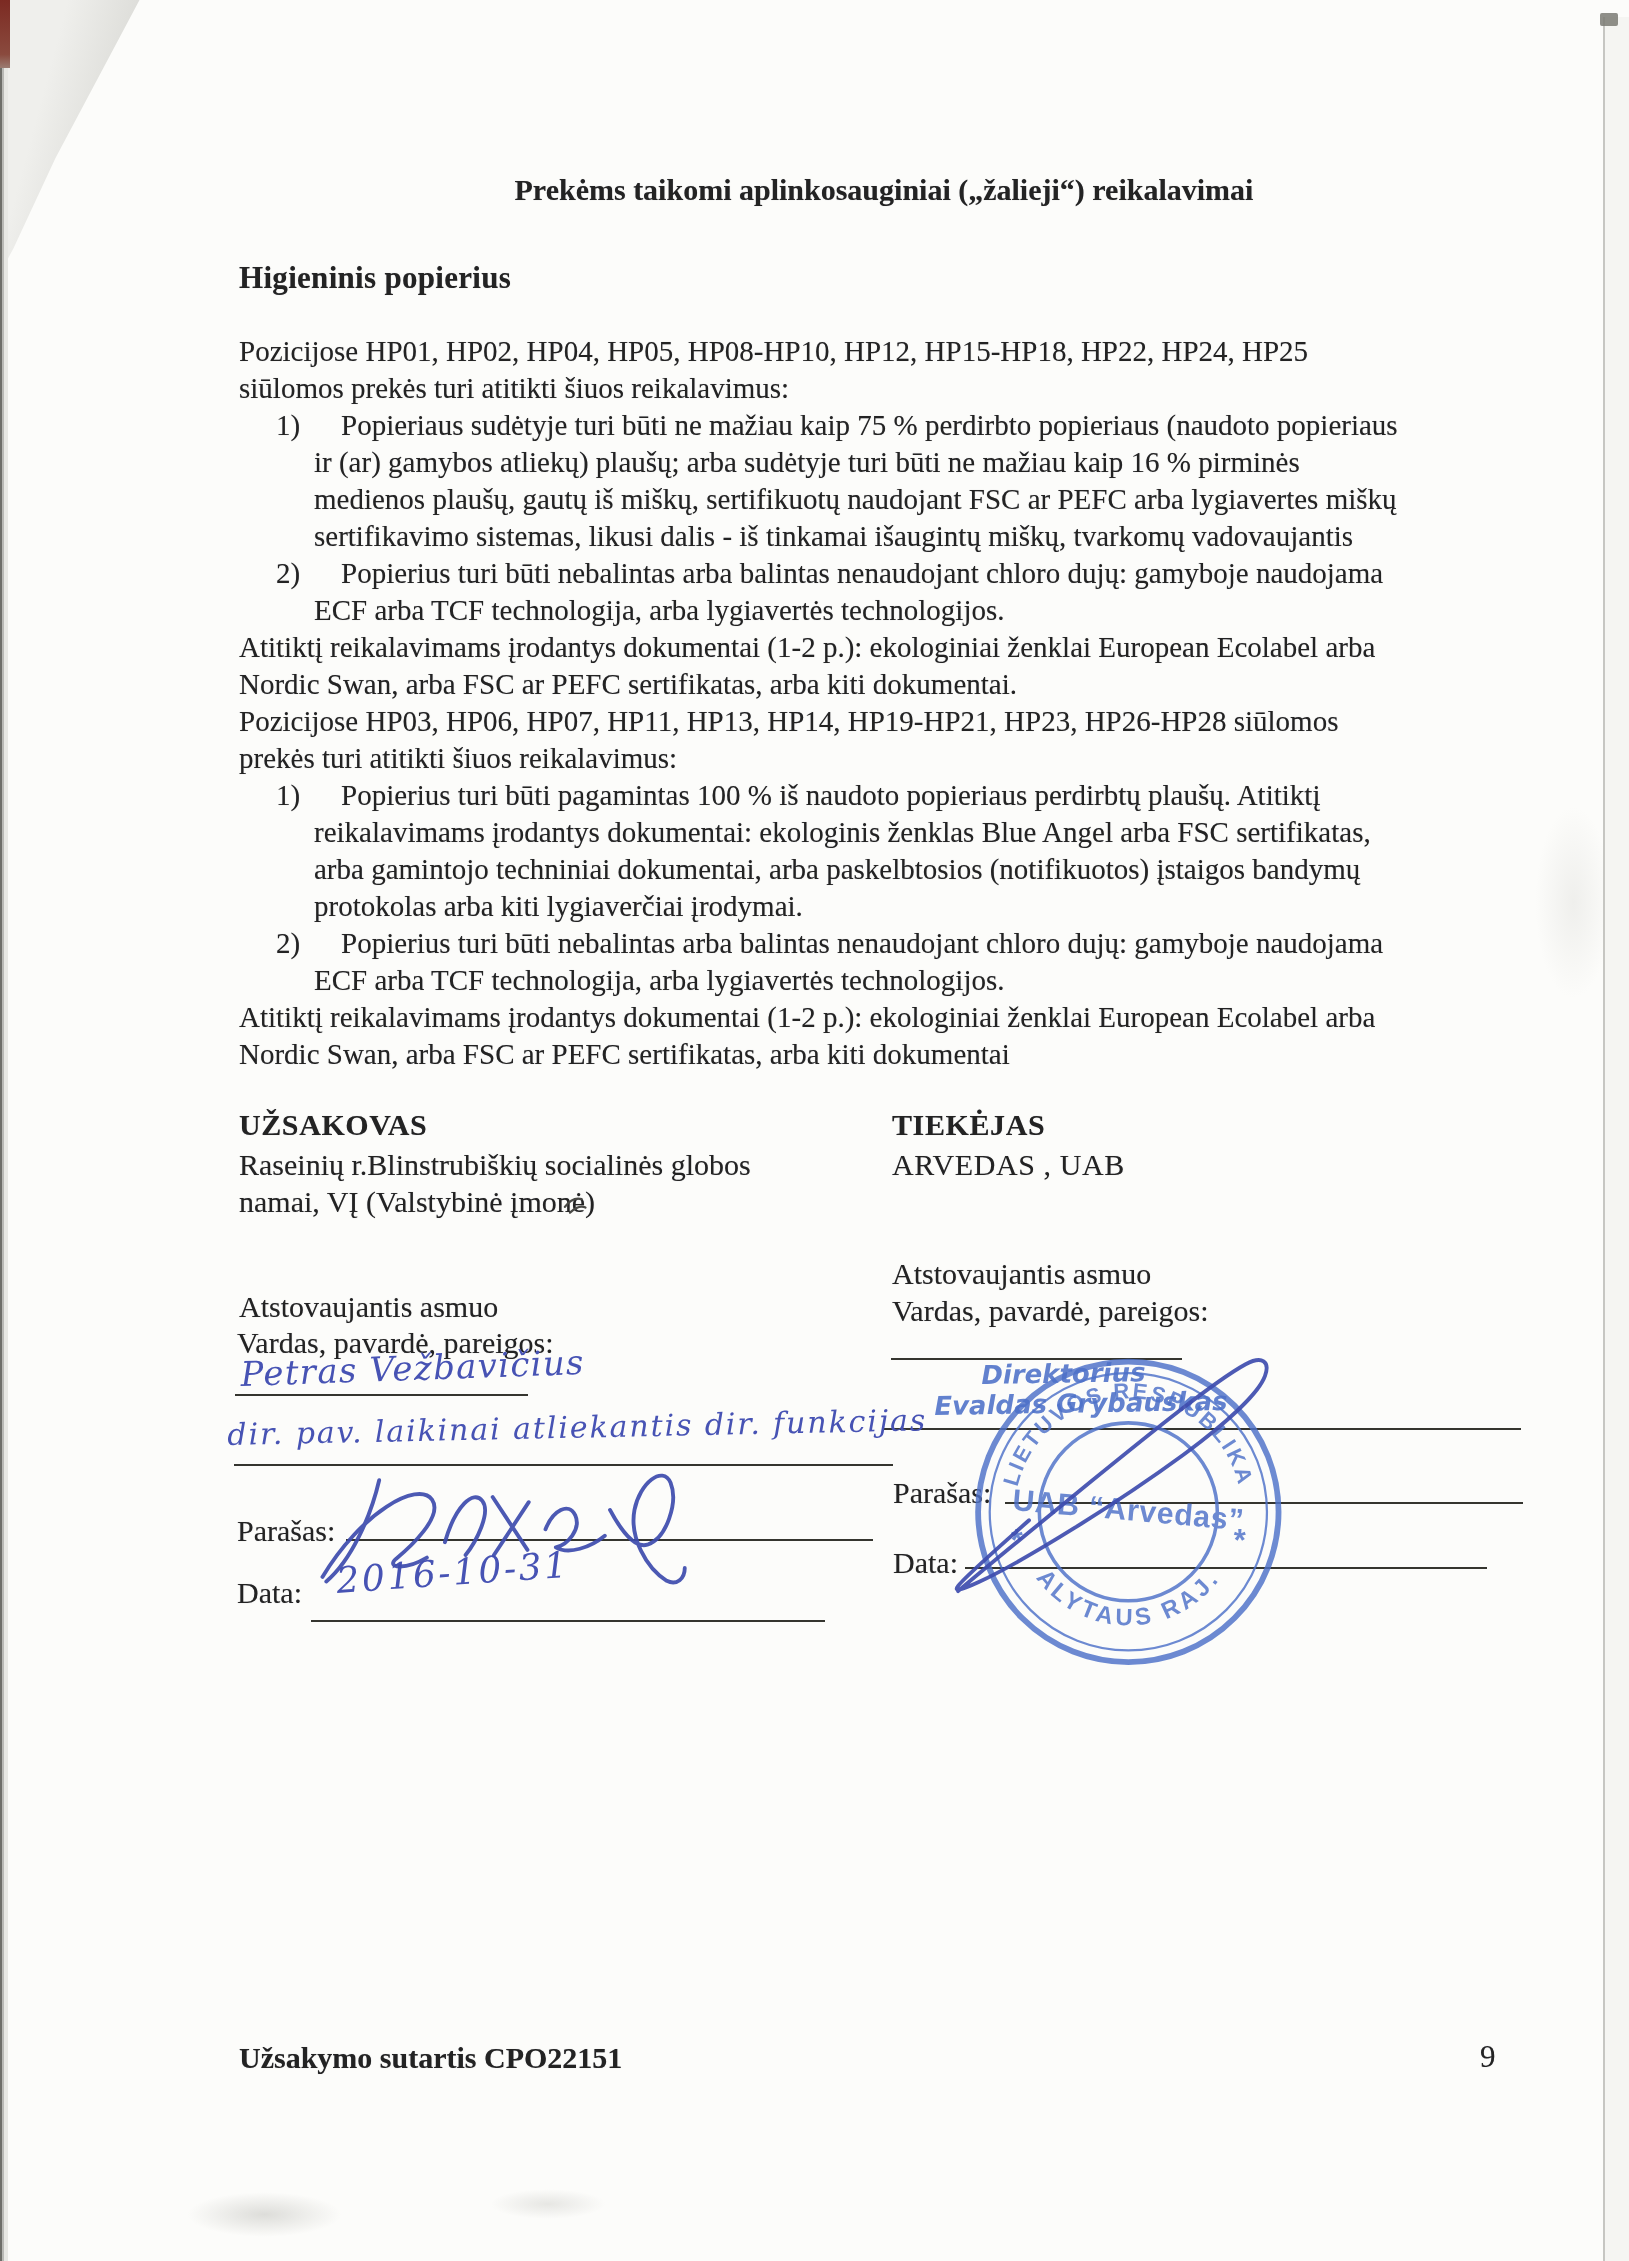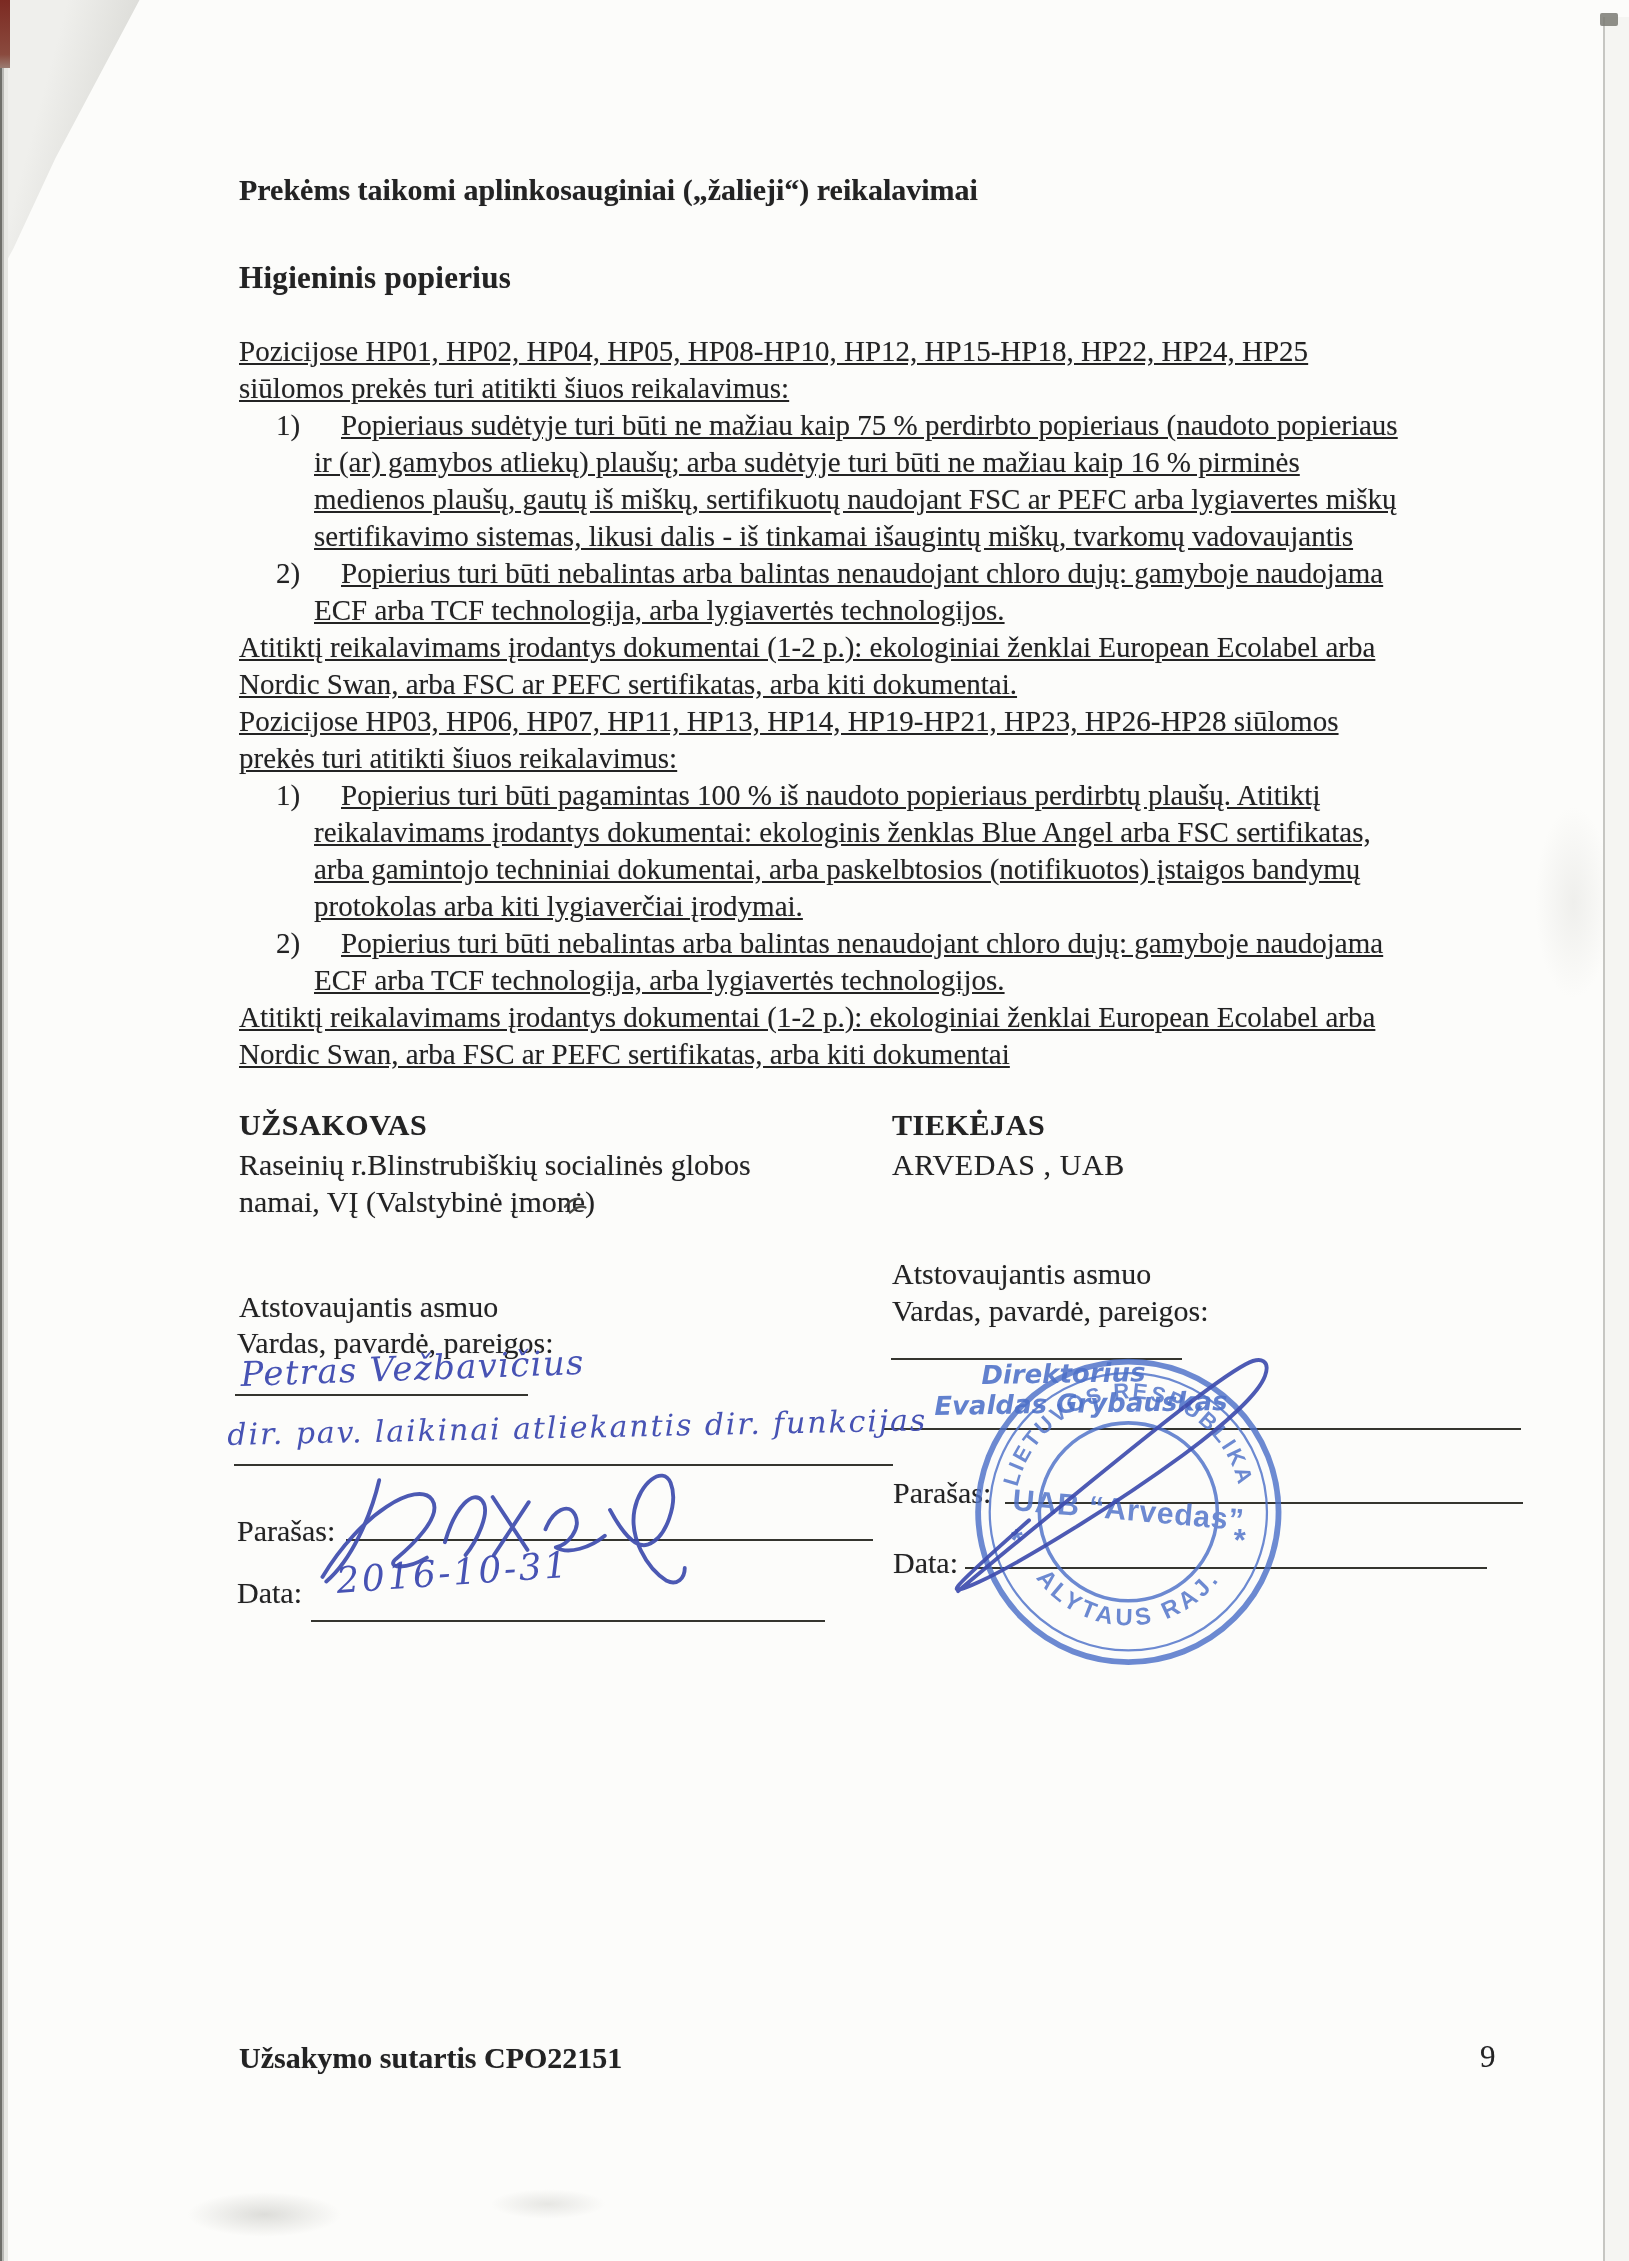--- a/index.html
+++ b/index.html
@@ -42,27 +42,27 @@
       background:radial-gradient(ellipse,rgba(170,170,164,.38),rgba(170,170,164,0) 70%);}
   .w2{left:490px;top:2189px;width:116px;height:30px;
       background:radial-gradient(ellipse,rgba(180,180,174,.30),rgba(180,180,174,0) 70%);}
   .w3{left:1535px;top:806px;width:77px;height:193px;
       background:radial-gradient(ellipse,rgba(200,200,195,.25),rgba(200,200,195,0) 70%);}
 
   
   .txt{position:absolute;white-space:nowrap;z-index:6;
        text-shadow:0 0 0.8px rgba(40,40,60,.35);}
   .b{font-weight:bold;}
-  #doc-title{left:239px;top:173px;width:1290px;
+  #doc-title{left:239px;top:173px;width:1290px;text-align:center;
              font-size:30px;font-weight:bold;}
   #doc-heading{left:239px;top:260px;font-size:31px;font-weight:bold;letter-spacing:0.3px;}
 
   #body-lines{position:absolute;left:239px;top:333px;z-index:6;}
   .line{font-size:29px;line-height:37px;height:37px;white-space:nowrap;
-        text-shadow:0 0 0.8px rgba(40,40,60,.35);text-decoration:underline;}
+        text-shadow:0 0 0.8px rgba(40,40,60,.35);}
   .lc{padding-left:75px;}
   .ln{padding-left:37px;}
   .num{display:inline-block;width:65px;}
 
   .lbl{font-size:30px;}
 
   
   .u{position:absolute;height:1.9px;background:#35352f;z-index:5;}
 
   

